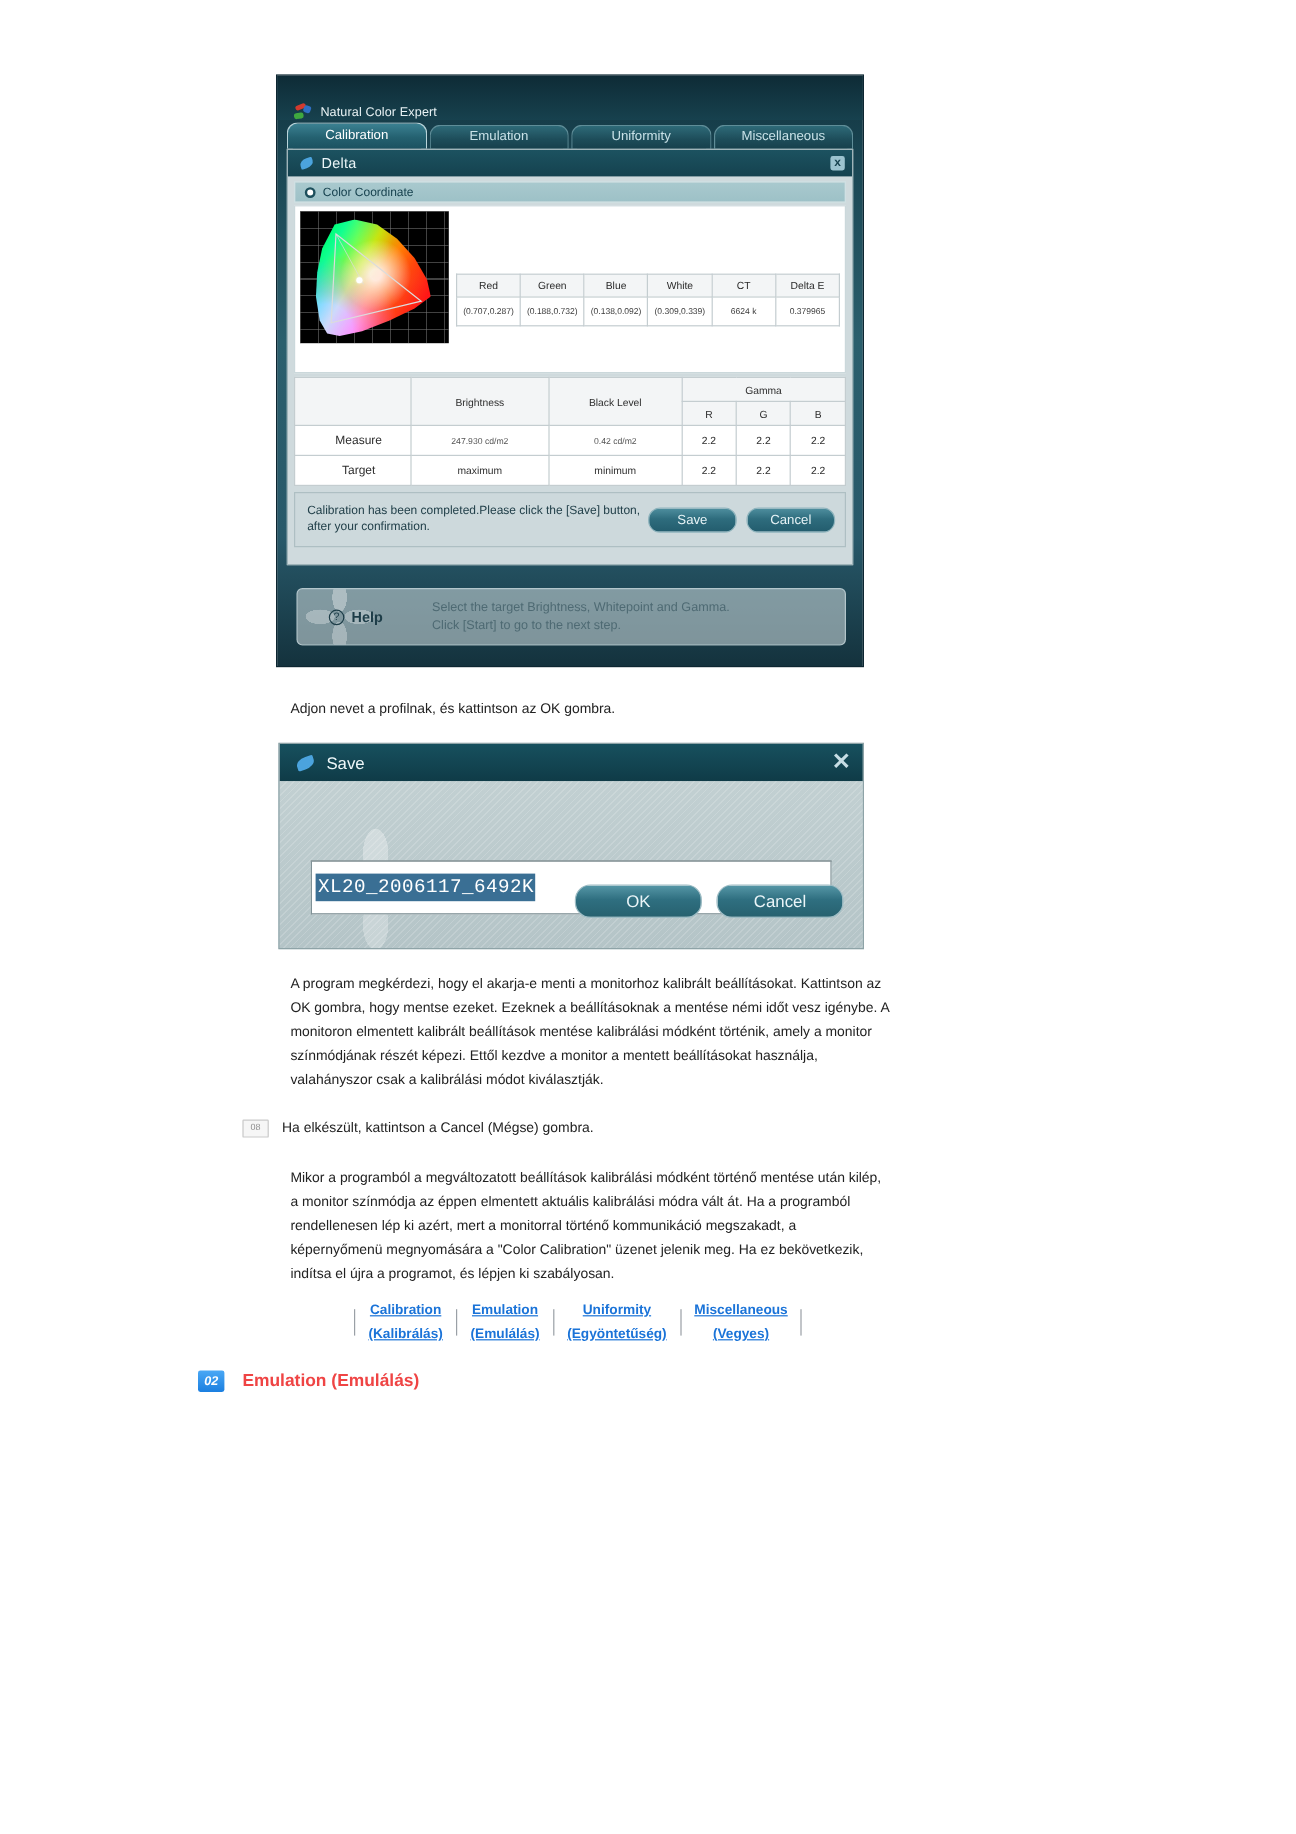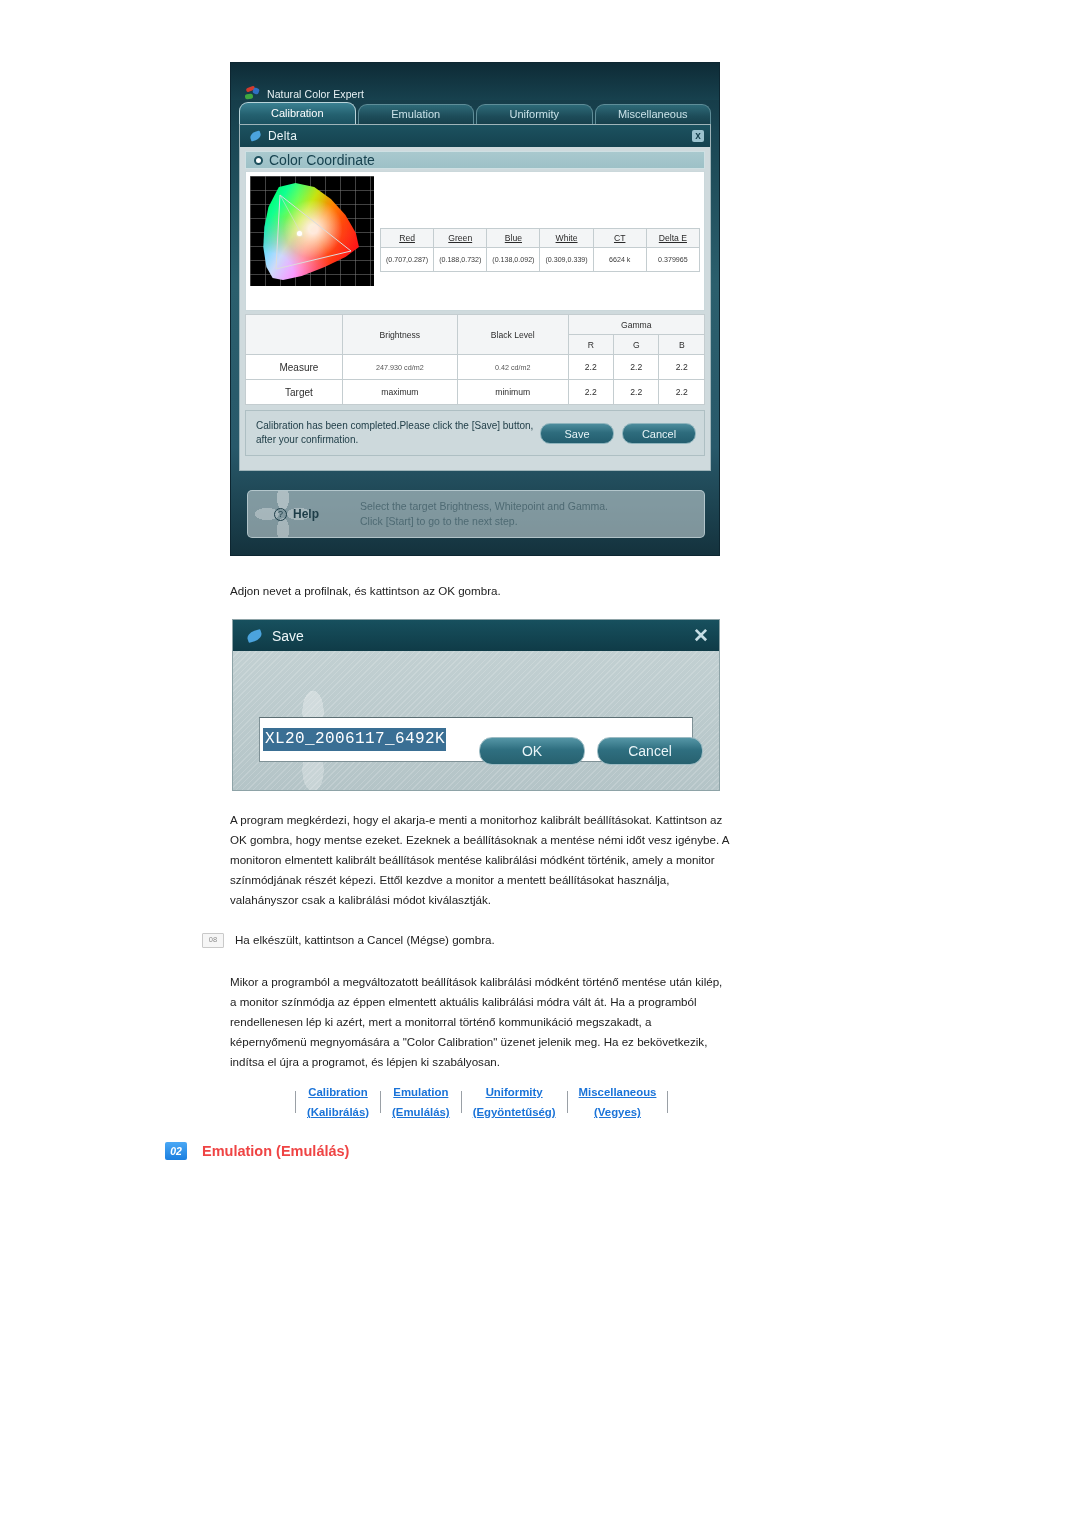--- a/index.html
+++ b/index.html
@@ -133,21 +133,21 @@
     gap: 6px;
     padding-left: 8px;
     background: linear-gradient(180deg,#a9c9ce 0%, #9dc1c7 100%);
     border: 1px solid #cfe0e3;
     box-sizing: border-box;
   }
   .cc-dot {
     width: 9px; height: 9px; border-radius: 50%;
     background: #fff; border: 2px solid #1d4f5c; box-sizing: border-box;
   }
-  .cc-label { font-size: 14px; color: #17424f; }
+  .cc-label { font-size: 10px; color: #17424f; }
 
   .cc-body {
     margin: 2px 5px 0 5px;
     background: #ffffff;
     border: 1px solid #cbd8db;
     height: 140px;
     box-sizing: border-box;
     padding: 4px;
     display: flex;
     gap: 6px;
@@ -208,21 +208,20 @@
     padding: 2px 1px;
     font-weight: normal;
     white-space: nowrap;
     overflow: hidden;
   }
   table.cc-table th {
     background: #f3f5f6;
     color: #2a2a2a;
     font-size: 8.6px;
     height: 14px;
-    text-decoration: underline;
   }
   table.cc-table td { background: #ffffff; height: 19px; font-size: 7.1px; }
   .coord-table-wrap { margin-top: 52px; }
 
   .second-tbl-wrap {
     margin: 3px 5px 0 5px;
   }
   table.meas-table {
     border-collapse: collapse;
     width: 100%;
@@ -387,21 +386,21 @@
     color: #eaf5f8;
     font-size: 14px;
     line-height: 26px;
     text-align: center;
     box-sizing: border-box;
   }
 
   
   .para {
     position: absolute;
-    left: 230px;
+    left: 242px;
     width: 500px;
     font-size: 11.6px;
     line-height: 20px;
     color: #222;
   }
   #p-intro { top: 581px; }
   #p-block1 { top: 810px; }
   #p-block2 { top: 972px; }
 
   .step-row {

